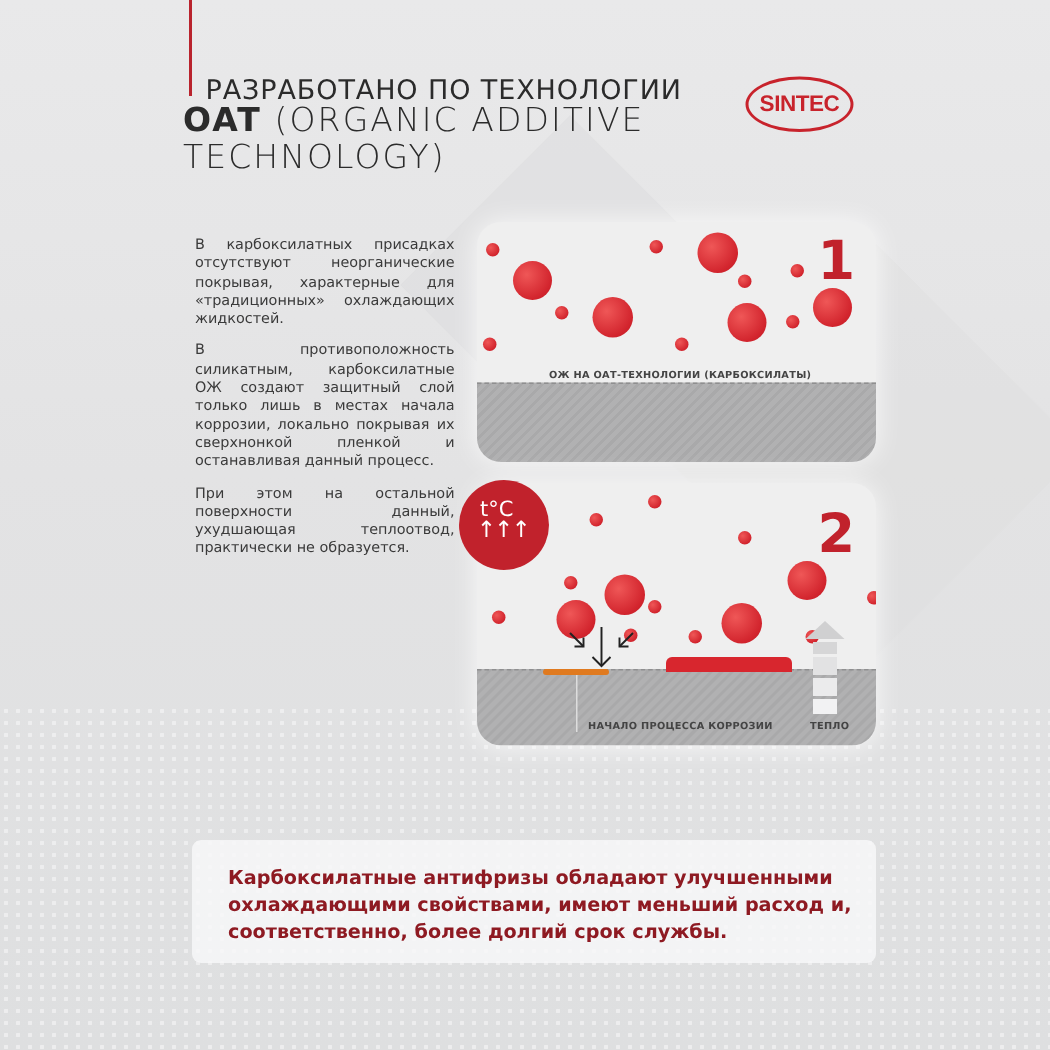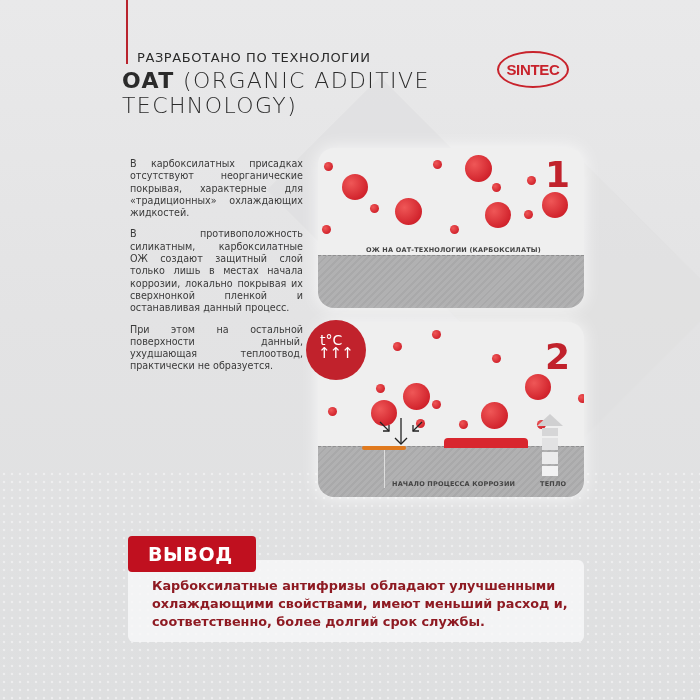--- a/index.html
+++ b/index.html
@@ -1,21 +1,21 @@
 <!DOCTYPE html>
 <html><head>
 <meta charset="utf-8">
 <style>
   html,body{margin:0;padding:0;}
   body{width:700px;height:700px;overflow:hidden;background:#e4e4e5;font-family:"DejaVu Sans","Liberation Sans",sans-serif;position:relative;}
   .page{position:absolute;left:0;top:0;width:700px;height:700px;background:linear-gradient(180deg,#e9e9ea 0%,#e3e3e4 45%,#dedfe0 100%);}
   .deco{position:absolute;background:#dcdcde;transform:rotate(45deg);}
   .dots{position:absolute;left:0;top:470px;width:700px;height:230px;background-image:radial-gradient(circle,#f3f3f4 1.4px,transparent 1.6px);background-size:8px 8px;opacity:.7;}
   .vline{position:absolute;left:126px;top:0;width:2px;height:64px;background:#b9232d;}
-  .subtitle{position:absolute;left:137px;top:50px;font-size:13px;letter-spacing:.6px;color:#2b2b2b;font-weight:500;}
+  .subtitle{position:absolute;left:137px;top:50px;font-size:18px;letter-spacing:.6px;color:#2b2b2b;font-weight:500;}
   .title{position:absolute;left:122px;top:68px;font-size:22px;line-height:25px;letter-spacing:1.4px;color:#2b2b2b;font-weight:300;width:330px;}
   .title b{font-weight:700;}
   .logo{position:absolute;left:497px;top:51px;width:72px;height:37px;border:2px solid #c8232c;border-radius:50%;box-sizing:border-box;display:flex;align-items:center;justify-content:center;}
   .logo span{font-family:"Liberation Sans",sans-serif;font-weight:700;font-size:15px;color:#c8232c;letter-spacing:-.3px;}
   .left-text{position:absolute;left:130px;top:158px;width:173px;font-size:9.6px;line-height:12.3px;color:#3a3a3a;text-align:justify;}
   .left-text p{margin:0 0 9px 0;}
   .card{position:absolute;background:#efefef;border-radius:16px;box-shadow:0 0 18px rgba(255,255,255,.8);overflow:hidden;}
   .ground{position:absolute;left:0;right:0;bottom:0;background:repeating-linear-gradient(135deg,#a9a9aa 0 2px,#b1b1b2 2px 5px);border-top:1px dashed #8f8f90;}
   .num{position:absolute;font-weight:700;color:#c1222c;font-size:36px;}
   .ball{position:absolute;border-radius:50%;background:radial-gradient(circle at 35% 35%,#ef5757,#d2242d 70%,#b91d26);}
@@ -113,15 +113,14 @@
     </svg>
     <div class="cap" style="left:222px;top:158px;font-weight:600;">ТЕПЛО</div>
   </div>
 
   <div class="temp">
     <span class="t">t°C</span>
     <span class="a">↑↑↑</span>
   </div>
 
   <div class="concl"></div>
-  <div class="badge">ВЫВОД</div>
   <div class="concl-text">Карбоксилатные антифризы обладают улучшенными охлаждающими свойствами, имеют меньший расход и, соответственно, более долгий срок службы.</div>
 </div>
 
 </body></html>

